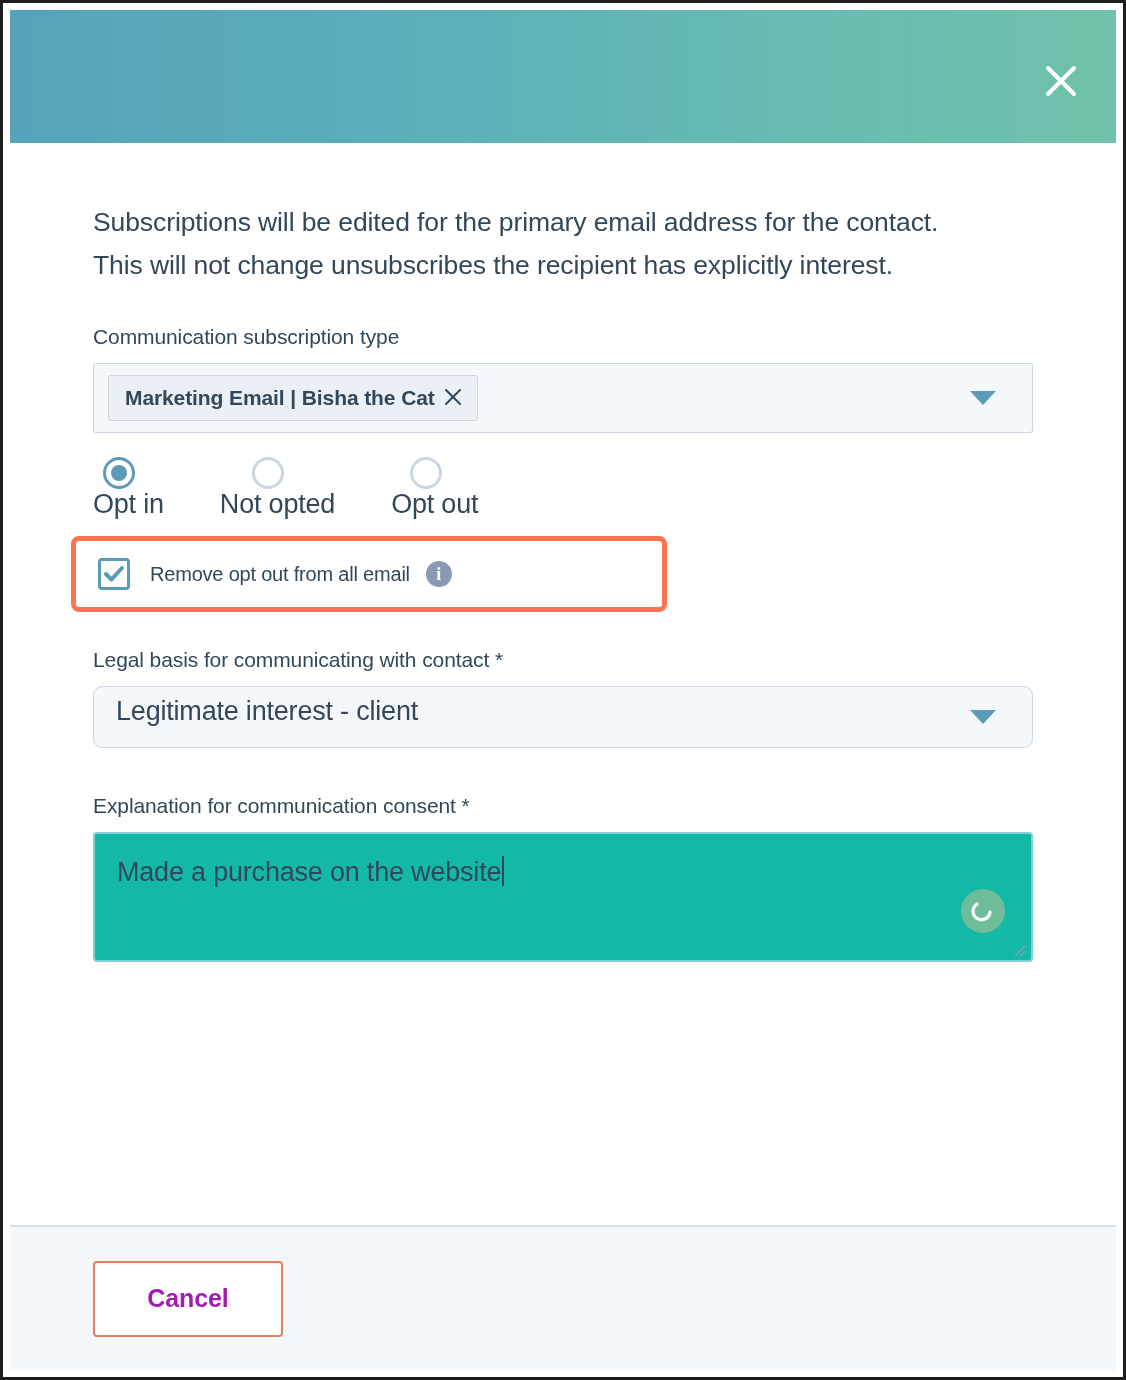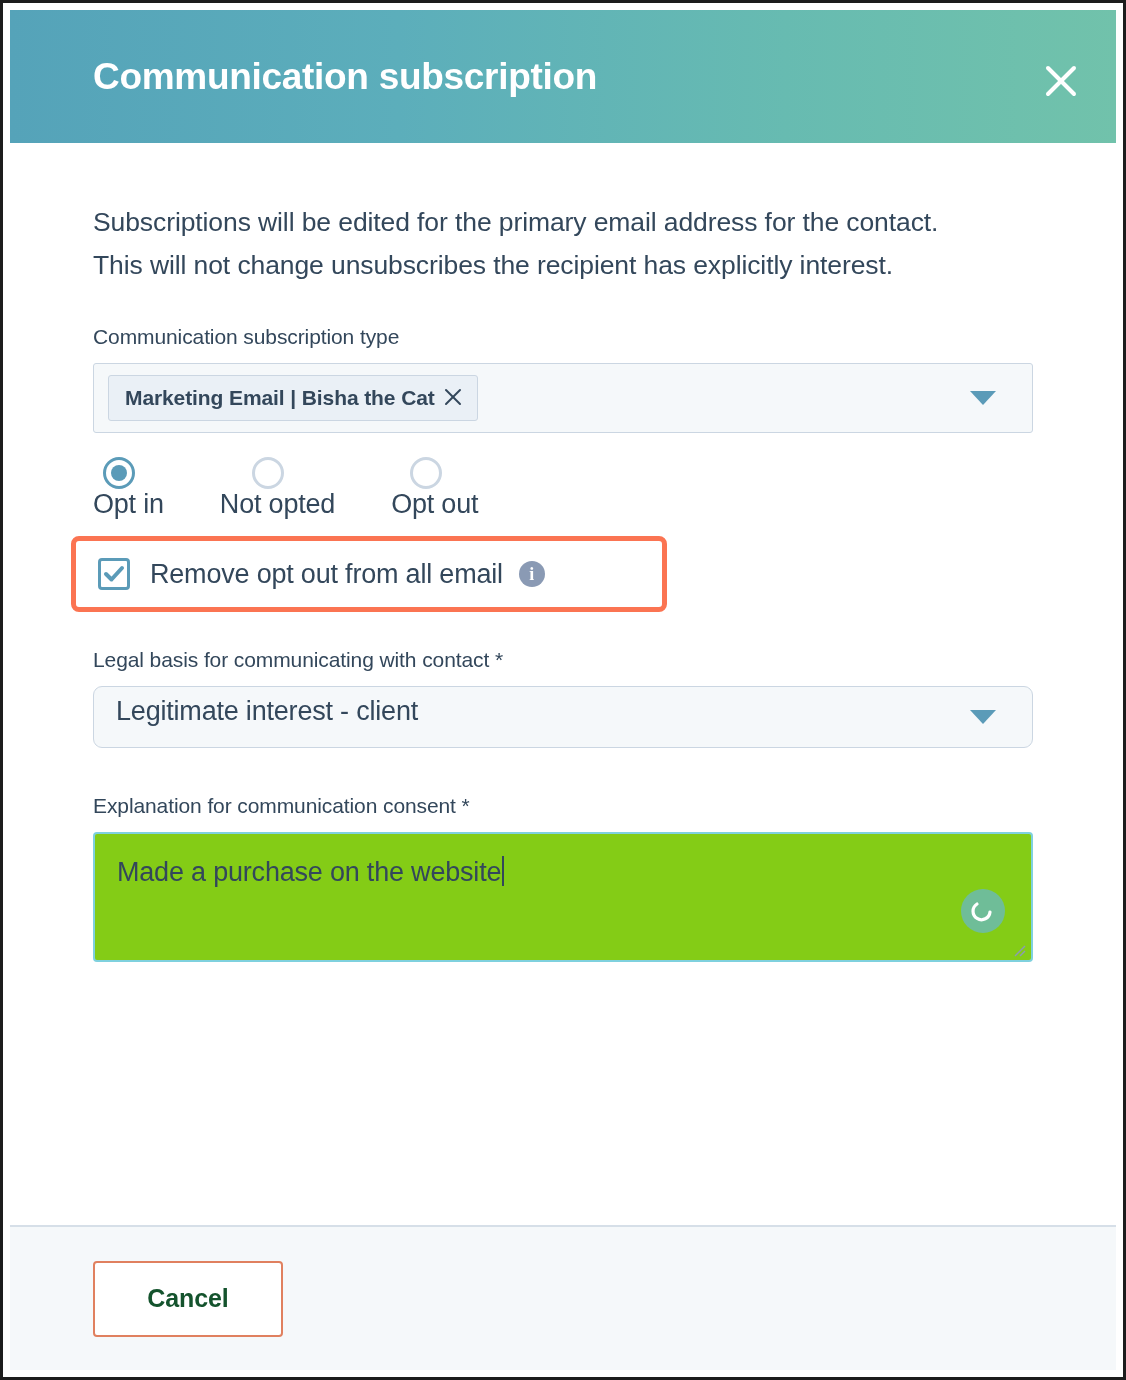--- a/index.html
+++ b/index.html
@@ -219,21 +219,21 @@
     position: relative;
     margin-right: 20px;
     cursor: pointer;
     display: flex;
     align-items: center;
     justify-content: center;
   }
   .cbox svg { display: block; }
   .cbox-label {
     color: #33475b;
-    font-size: 27px;
+    font-size: 20px;
     letter-spacing: -0.2px;
     white-space: nowrap;
   }
   .info-icon {
     width: 26px;
     height: 26px;
     border-radius: 50%;
     background: #8a9ab4;
     color: #ffffff;
     font-size: 18px;
@@ -263,21 +263,21 @@
   }
   .select-value {
     color: #33475b;
     font-size: 27px;
     letter-spacing: -0.2px;
   }
 
   
   .ta-wrap {
     position: relative;
-    background: #84cc16;
+    background: #14b8a6;
     border: 2px solid #7fd1de;
     border-radius: 4px;
     height: 130px;
     box-sizing: border-box;
     padding: 22px 22px 0 22px;
     overflow: hidden;
   }
   .ta-text {
     color: #33475b;
     font-size: 27px;
@@ -341,32 +341,31 @@
   }
   .btn-save {
     background: #e0805f;
     border: 1px solid #e0805f;
     color: #ffffff;
     min-width: 162px;
   }
   .btn-cancel {
     background: #ffffff;
     border: 2px solid #e0805f;
-    color: #14532d;
+    color: #a21caf;
     min-width: 190px;
   }
 </style>
 </head>
 <body>
 
 <div class="screen">
   <div class="modal">
 
     <div class="modal-header">
-      <div class="modal-title">Communication subscription</div>
       <button class="close-btn" aria-label="Close">
         <span>
           <svg width="34" height="34" viewBox="0 0 34 34">
             <line x1="4" y1="4" x2="30" y2="30" stroke="#ffffff" stroke-width="4" stroke-linecap="round"></line>
             <line x1="30" y1="4" x2="4" y2="30" stroke="#ffffff" stroke-width="4" stroke-linecap="round"></line>
           </svg>
         </span>
       </button>
     </div>
 

